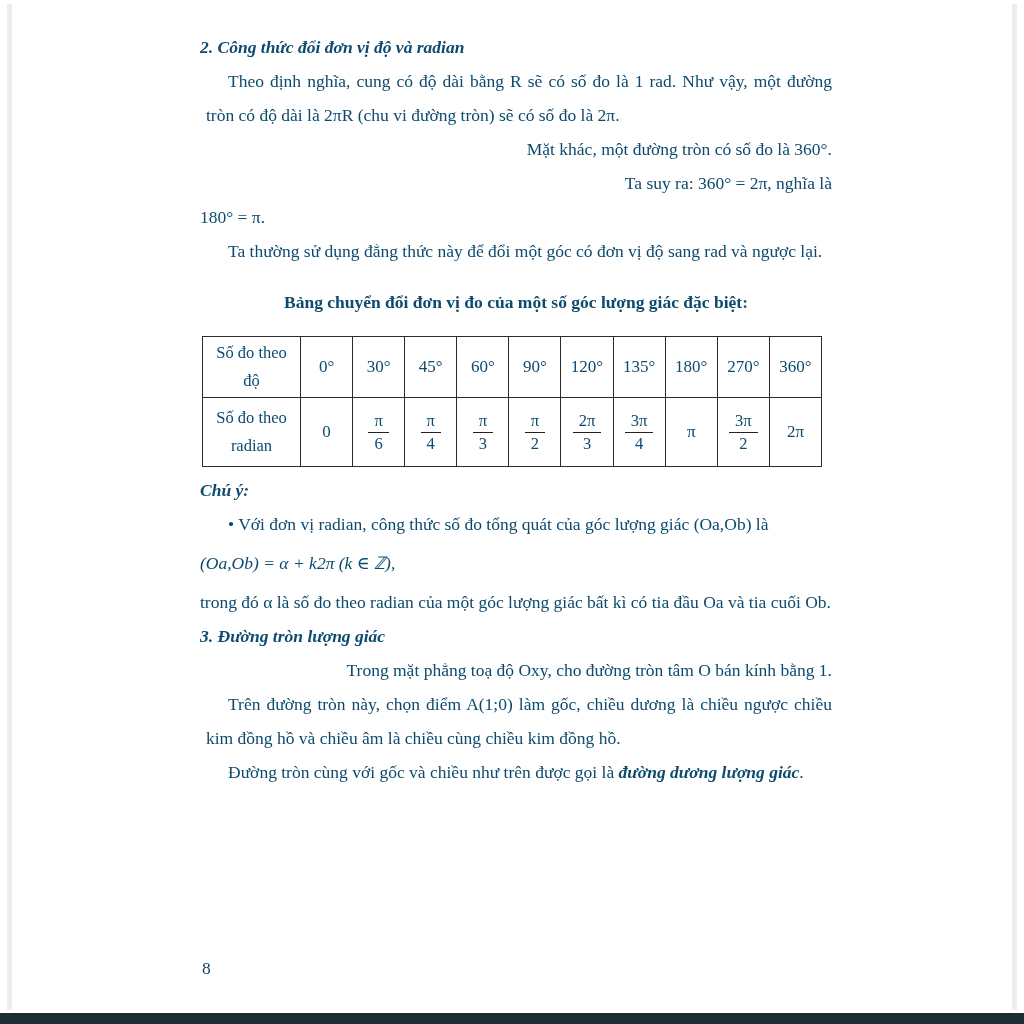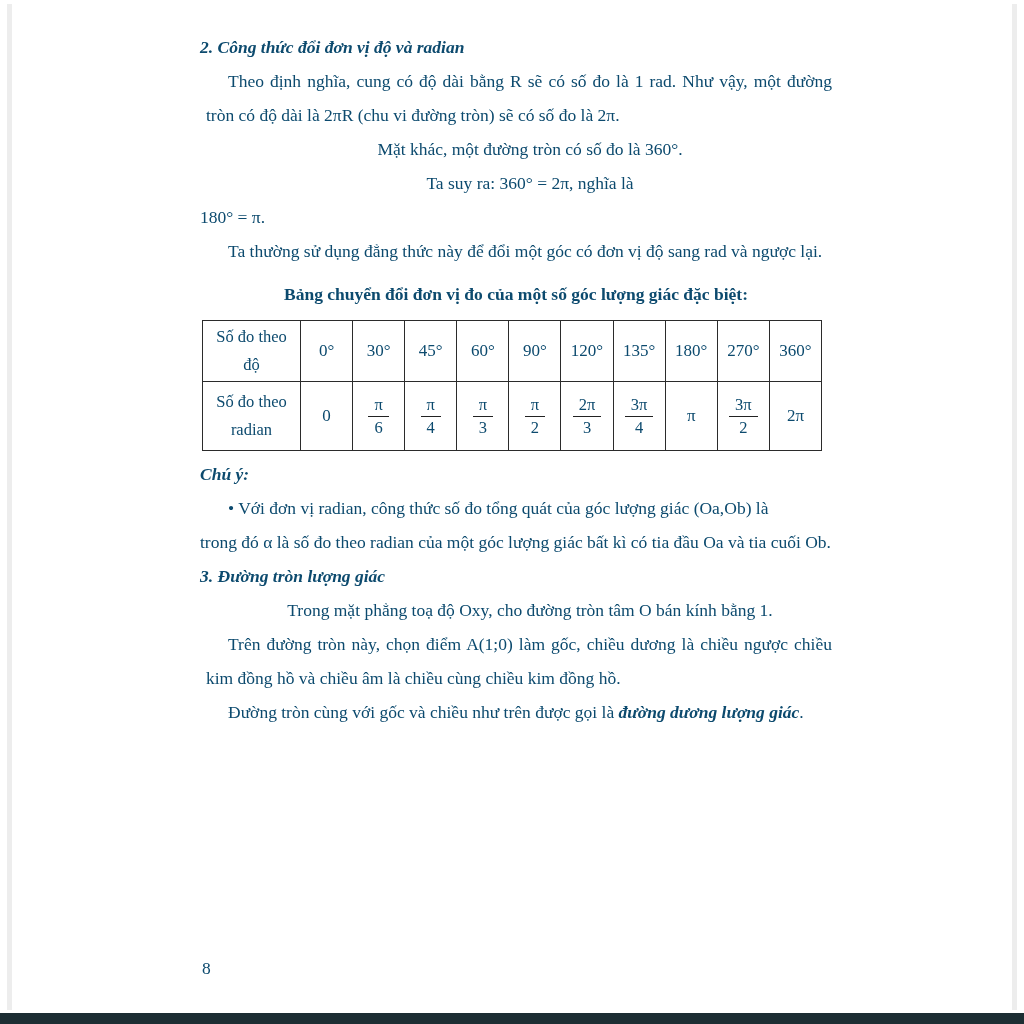--- a/index.html
+++ b/index.html
@@ -36,40 +36,40 @@
   .content {
     position: absolute;
     left: 200px;
     top: 30px;
     width: 632px;
   }
   .body {
     margin: 0;
     font-size: 17.5px;
     line-height: 34px;
-    text-align: center;
+    text-align: right;
   }
   .j { text-align: justify; }
   .ind { text-indent: 22px; margin-left: 6px; }
   .h-bi {
     margin: 0;
     font-size: 17.5px;
     line-height: 34px;
     font-weight: bold;
     font-style: italic;
   }
   .eq {
     text-align: left;
     text-indent: 0;
   }
   .eq-pad { margin: 5px 0; }
   .it { font-style: italic; }
   .em-bi { font-weight: bold; font-style: italic; }
   .table-title {
-    margin: 8px;
+    margin: 16px;
     font-size: 17.5px;
     line-height: 36px;
     font-weight: bold;
     text-align: center;
   }
   table.conv {
     border-collapse: collapse;
     table-layout: fixed;
     width: 620px;
     margin: 4px 0 6px 2px;
@@ -181,20 +181,21 @@
         </td>
         <td>
           <span>2π</span>
         </td>
       </tr>
     </tbody>
       </table>
 
     <p class="h-bi">Chú ý:</p>
     <p class="body ind j">• Với đơn vị radian, công thức số đo tổng quát của góc lượng giác (Oa,Ob) là</p>
+    <p class="body eq it eq-pad">(Oa,Ob) = α + k2π (k ∈ ℤ),</p>
     <p class="body j">trong đó α là số đo theo radian của một góc lượng giác bất kì có tia đầu Oa và tia cuối Ob.</p>
 
     <p class="h-bi">3. Đường tròn lượng giác</p>
     <p class="body ind">Trong mặt phẳng toạ độ Oxy, cho đường tròn tâm O bán kính bằng 1.</p>
     <p class="body ind j">Trên đường tròn này, chọn điểm A(1;0) làm gốc, chiều dương là chiều ngược chiều kim đồng hồ và chiều âm là chiều cùng chiều kim đồng hồ.</p>
     <p class="body ind j"><span>Đường tròn cùng với gốc và chiều như trên được gọi là </span><span class="em-bi">đường dương lượng giác</span><span>.</span></p>
 
   </div>
 
   <div class="page-number">8</div>

